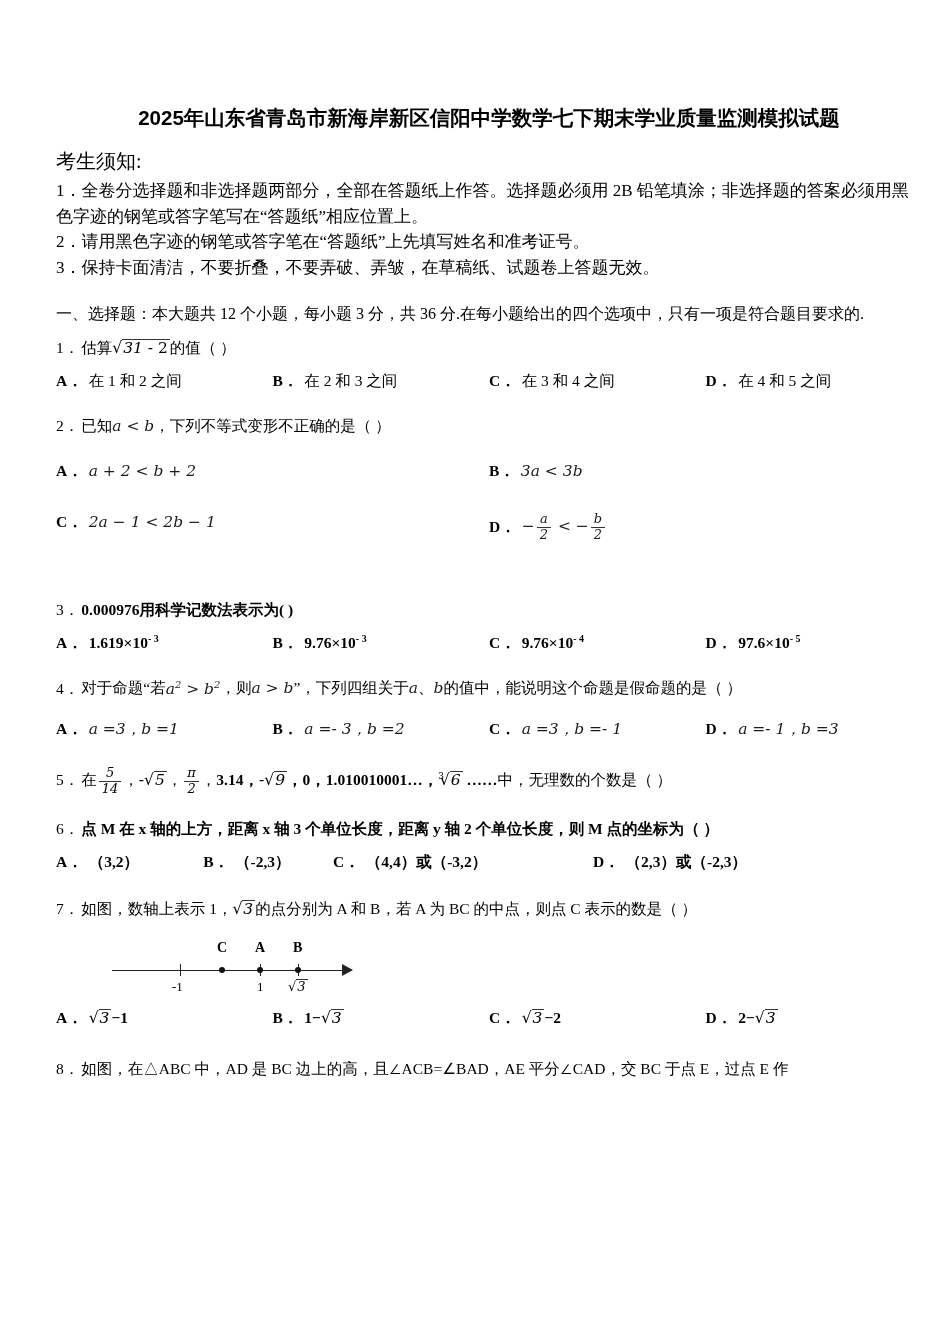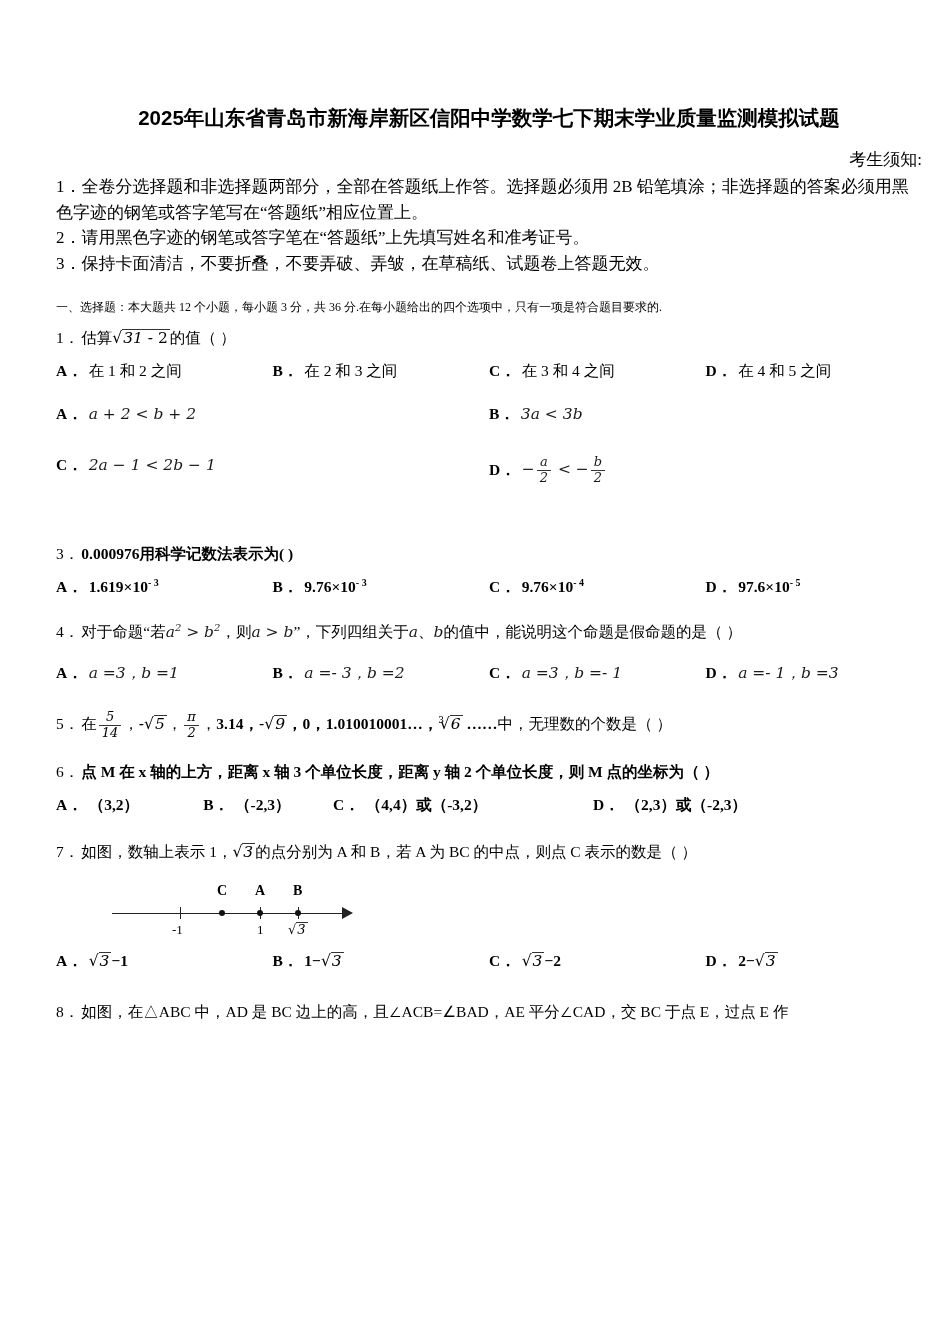--- a/index.html
+++ b/index.html
@@ -32,31 +32,30 @@
   .doc-title {
     font-family: "Liberation Sans", sans-serif;
     font-weight: bold;
     font-size: 20.5px;
     text-align: center;
     letter-spacing: 0px;
     margin: 0 0 16px 0;
     white-space: nowrap;
   }
   .notice-head {
-    font-size: 17px;
+    font-size: 20px;
     margin: 0 0 3px 0;
-    text-align: right;
   }
   .notice-line {
     font-size: 17px;
     line-height: 1.5;
     margin: 0;
   }
   .sec-title {
-    font-size: 12px;
+    font-size: 16px;
     margin: 22px 0 8px 0;
     line-height: 1.5;
   }
   .q {
     font-size: 15.5px;
     line-height: 1.6;
     margin: 10px 0 0 0;
   }
   .q-num {
     margin-right: 2px;
@@ -206,20 +205,23 @@
     <div class="q">
       <span class="q-num">1．</span><span>估算</span><span class="sqrt"><span class="rad">√</span><span class="rand">31 - <span class="up" style="font-style:normal">2</span></span></span><span>的值（       ）</span>
     </div>
     <div class="opts four">
       <div class="opt"><span class="lbl">A．</span><span>在 1 和 2 之间</span></div>
       <div class="opt"><span class="lbl">B．</span><span>在 2 和 3 之间</span></div>
       <div class="opt"><span class="lbl">C．</span><span>在 3 和 4 之间</span></div>
       <div class="opt"><span class="lbl">D．</span><span>在 4 和 5 之间</span></div>
     </div>
 
+    <div class="q" style="margin-top:22px">
+      <span class="q-num">2．</span><span>已知</span><span class="mathtxt">a &lt; b</span><span>，下列不等式变形不正确的是（ ）</span>
+    </div>
     <div class="opt-row2" style="margin-top:22px">
       <div class="opt">
           <span class="lbl">A．</span>
           <span class="mathtxt">a + 2 &lt; b + 2</span>
         </div>
       <div class="opt">
           <span class="lbl">B．</span>
           <span class="mathtxt">3a &lt; 3b</span>
         </div>
     </div>

